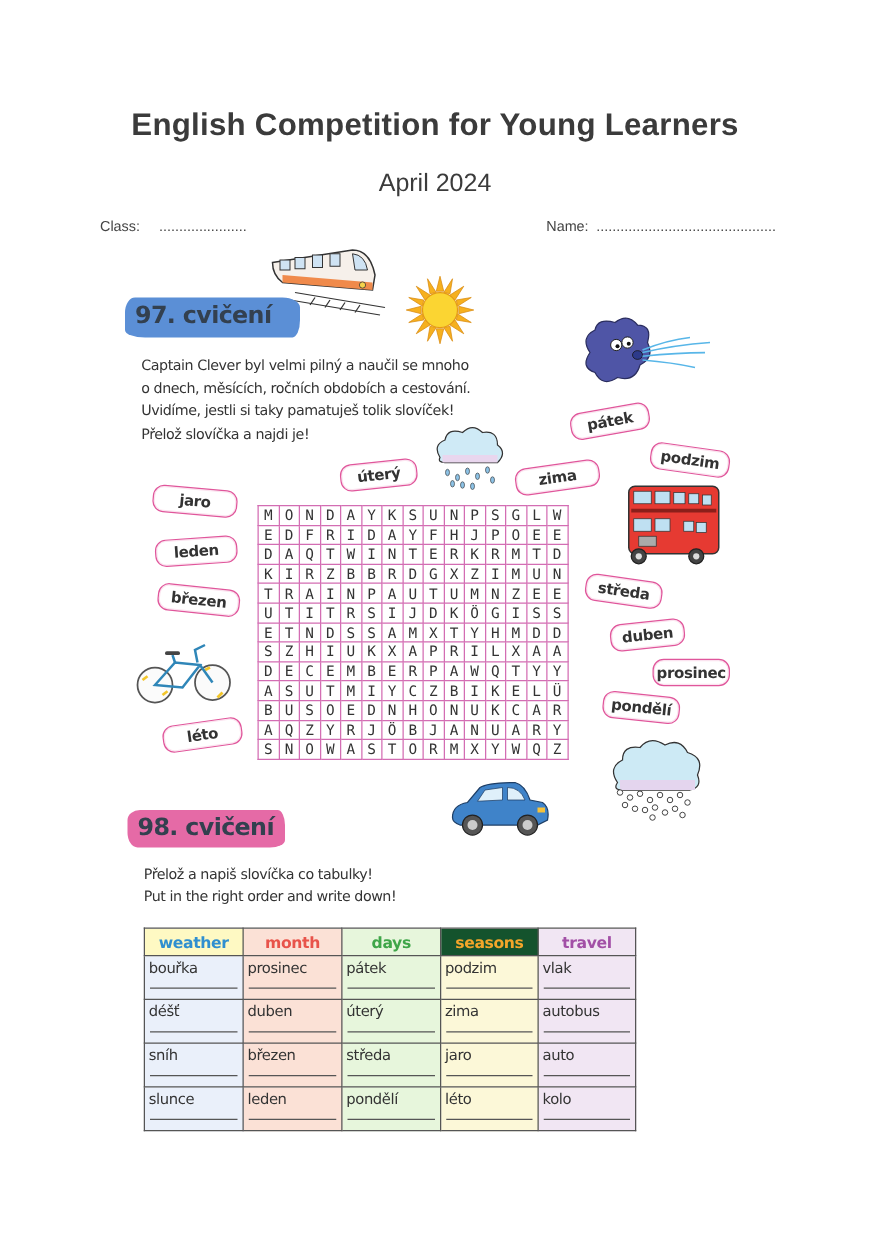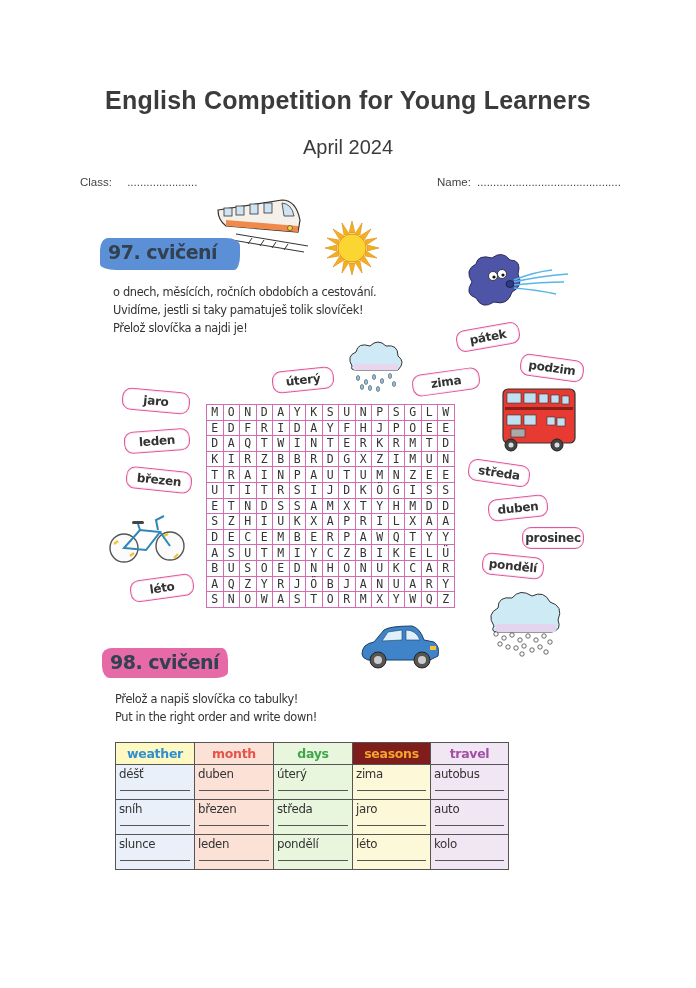--- a/index.html
+++ b/index.html
@@ -197,20 +197,21 @@
       <circle cx="54" cy="57" r="2.2"></circle>
       <circle cx="60" cy="62" r="2.2"></circle>
       <circle cx="36" cy="64" r="2.2"></circle>
   </g>
 </svg>
 
 <div class="abs ex97">
   <span class="ex-head-text">97. cvičení</span>
 </div>
 <div class="abs para" style="left:113px;top:283px;">
+  <div>Captain Clever byl velmi pilný a naučil se mnoho</div>
   <div>o dnech, měsících, ročních obdobích a cestování.</div>
   <div>Uvidíme, jestli si taky pamatuješ tolik slovíček!</div>
   <div>Přelož slovíčka a najdi je!</div>
 </div>
 
 <div class="tag" style="left:122px;top:390px;width:66px;transform:rotate(5deg);">jaro</div>
 <div class="tag" style="left:124px;top:430px;width:64px;transform:rotate(-4deg);">leden</div>
 <div class="tag" style="left:126px;top:469px;width:64px;transform:rotate(6deg);">březen</div>
 <div class="tag" style="left:130px;top:577px;width:62px;transform:rotate(-8deg);">léto</div>
 <div class="tag" style="left:272px;top:369px;width:60px;transform:rotate(-6deg);">úterý</div>
@@ -455,27 +456,49 @@
   <div>Přelož a napiš slovíčka co tabulky!</div>
   <div>Put in the right order and write down!</div>
 </div>
 
 <table class="vt">
   <thead>
       <tr id="vt-head">
         <th style="width: 78px; color: rgb(47, 143, 208); background: #fef9c3;">weather</th>
         <th style="width: 78px; color: rgb(232, 83, 74); background: rgb(251, 225, 214);">month</th>
         <th style="width: 78px; color: rgb(63, 166, 73); background: rgb(231, 246, 220);">days</th>
-        <th style="width: 77px; color: rgb(244, 166, 42); background: #7f1d1d; margin-left: 12px;">seasons</th>
+        <th style="width: 77px; color: rgb(244, 166, 42); background: #14532d; margin-left: 12px;">seasons</th>
         <th style="width: 77px; color: rgb(162, 79, 166); background: rgb(241, 230, 243);">travel</th>
       </tr>
     </thead>
   <tbody id="vt-body">
       <tr>
         <td style="background: rgb(234, 240, 250);">
+          <span class="cellword">bouřka</span>
+          <span class="cellline"></span>
+        </td>
+        <td style="background: rgb(251, 225, 214);">
+          <span class="cellword">prosinec</span>
+          <span class="cellline"></span>
+        </td>
+        <td style="background: rgb(231, 246, 220);">
+          <span class="cellword">pátek</span>
+          <span class="cellline"></span>
+        </td>
+        <td style="background: rgb(252, 248, 216);">
+          <span class="cellword">podzim</span>
+          <span class="cellline"></span>
+        </td>
+        <td style="background: rgb(241, 230, 243);">
+          <span class="cellword">vlak</span>
+          <span class="cellline"></span>
+        </td>
+      </tr>
+      <tr>
+        <td style="background: rgb(234, 240, 250);">
           <span class="cellword">déšť</span>
           <span class="cellline"></span>
         </td>
         <td style="background: rgb(251, 225, 214);">
           <span class="cellword">duben</span>
           <span class="cellline"></span>
         </td>
         <td style="background: rgb(231, 246, 220);">
           <span class="cellword">úterý</span>
           <span class="cellline"></span>

